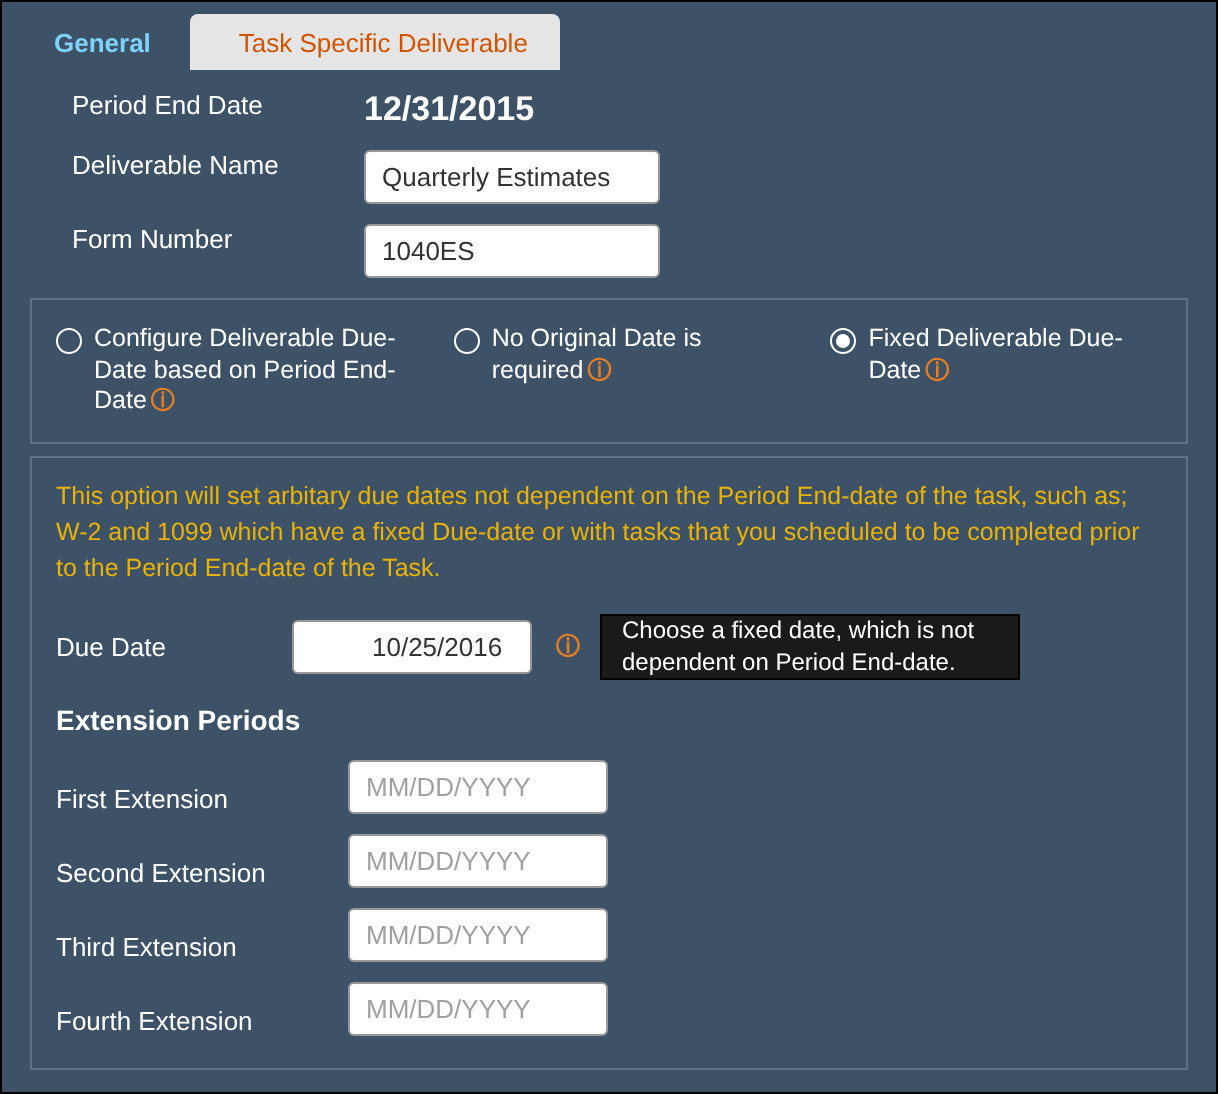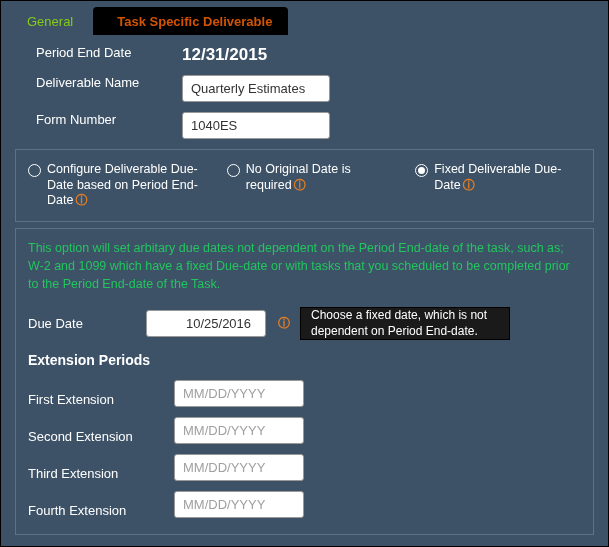--- a/index.html
+++ b/index.html
@@ -14,29 +14,30 @@
     border: 1px solid #000;
   }
   .tabs {
     display: flex;
     background: #3d5267;
     padding: 6px 10px 0 10px;
     gap: 4px;
   }
   .tab {
     padding: 7px 16px 6px 16px;
-    color: #84cc16;
+    color: #7dd3fc;
     cursor: pointer;
     border-radius: 4px 4px 0 0;
     font-size: 13px;
+    font-weight: bold;
   }
   .tab.active {
-    background: #000000;
+    background: #e5e5e5;
     color: #d35400;
-    font-weight: 700;
+    font-weight: 400;
     padding-left: 24px;
   }
   .content {
     padding: 10px 14px 0 14px;
   }
   .row {
     display: flex;
     align-items: flex-start;
     margin-bottom: 10px;
     margin-left: 21px;
@@ -104,21 +105,21 @@
   }
   .info-ic {
     display: inline-block;
     color: #e67e22;
     font-weight: bold;
     font-size: 12px;
     margin-left: 2px;
     vertical-align: middle;
   }
   .help-text {
-    color: #22c55e;
+    color: #eab308;
     font-size: 12.5px;
     line-height: 1.45;
     margin-bottom: 14px;
   }
   .due-row {
     display: flex;
     align-items: center;
     gap: 10px;
     margin-bottom: 12px;
   }

